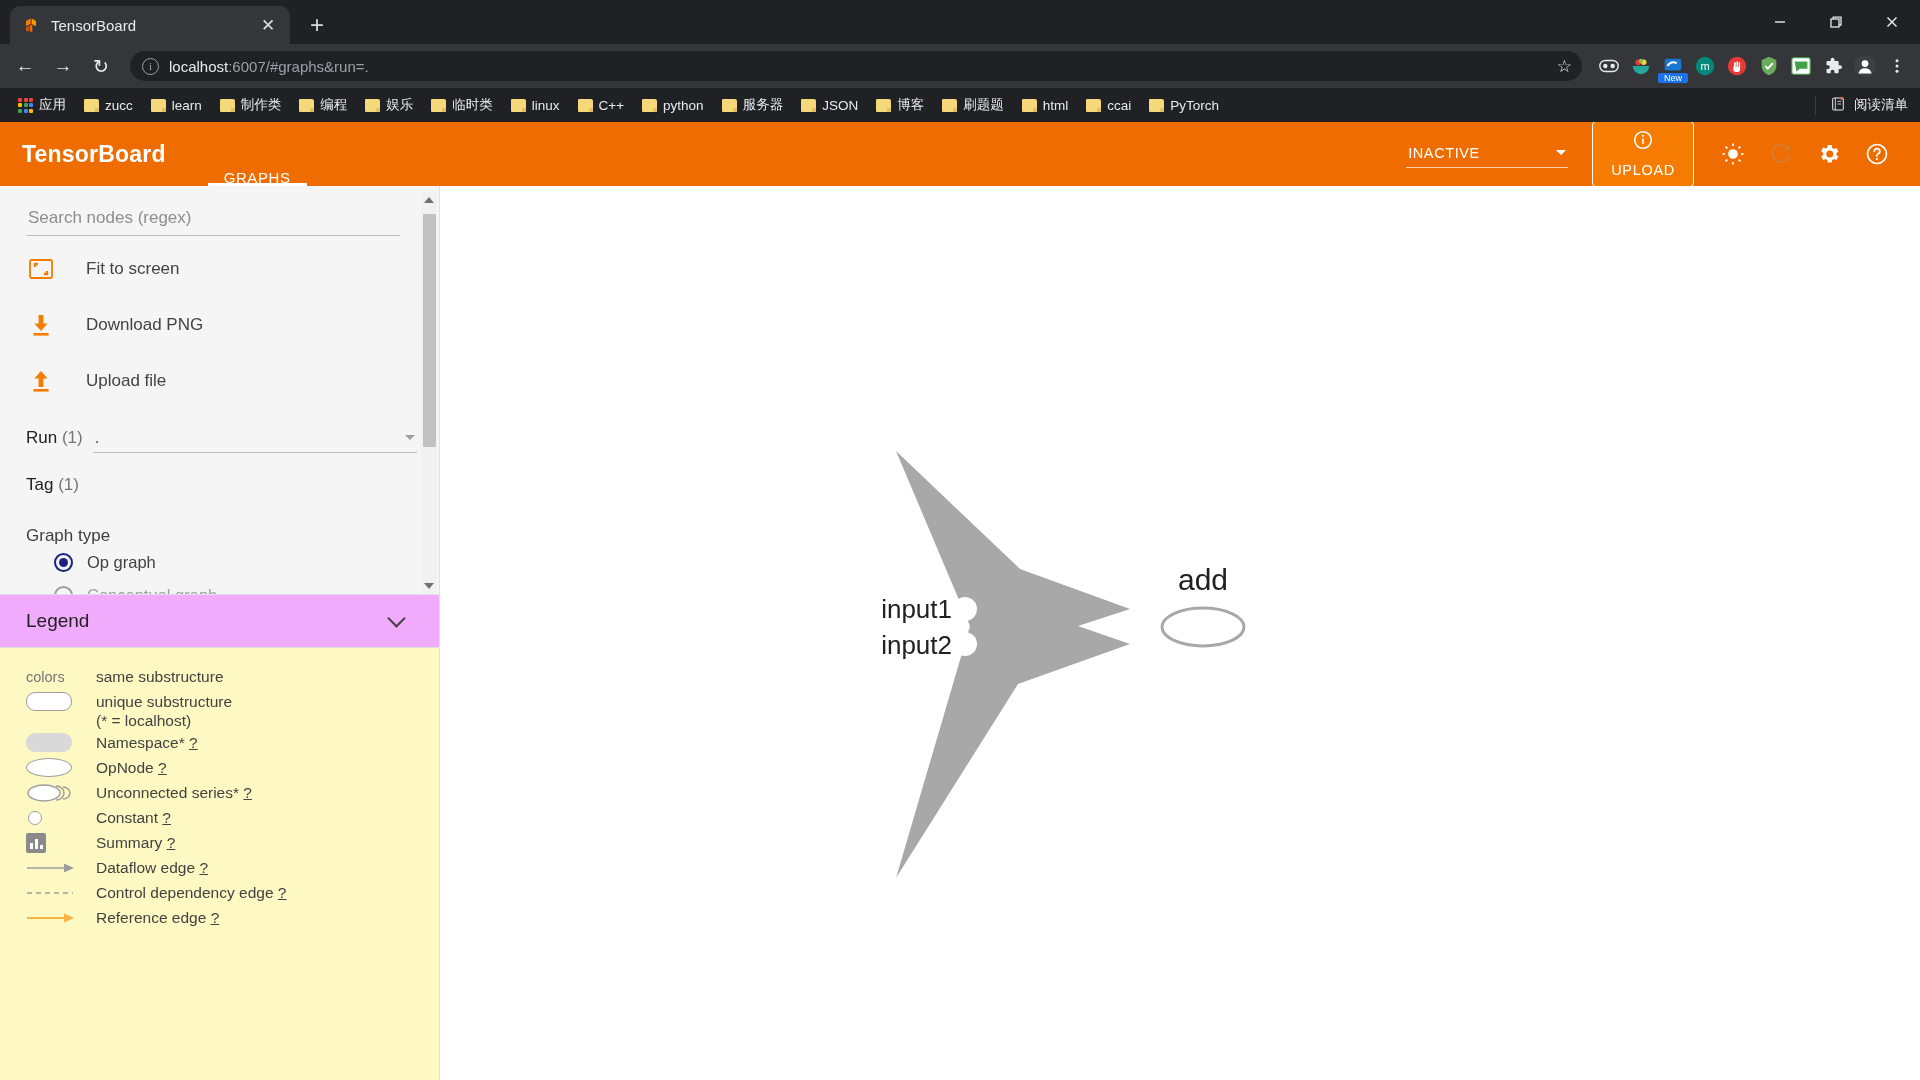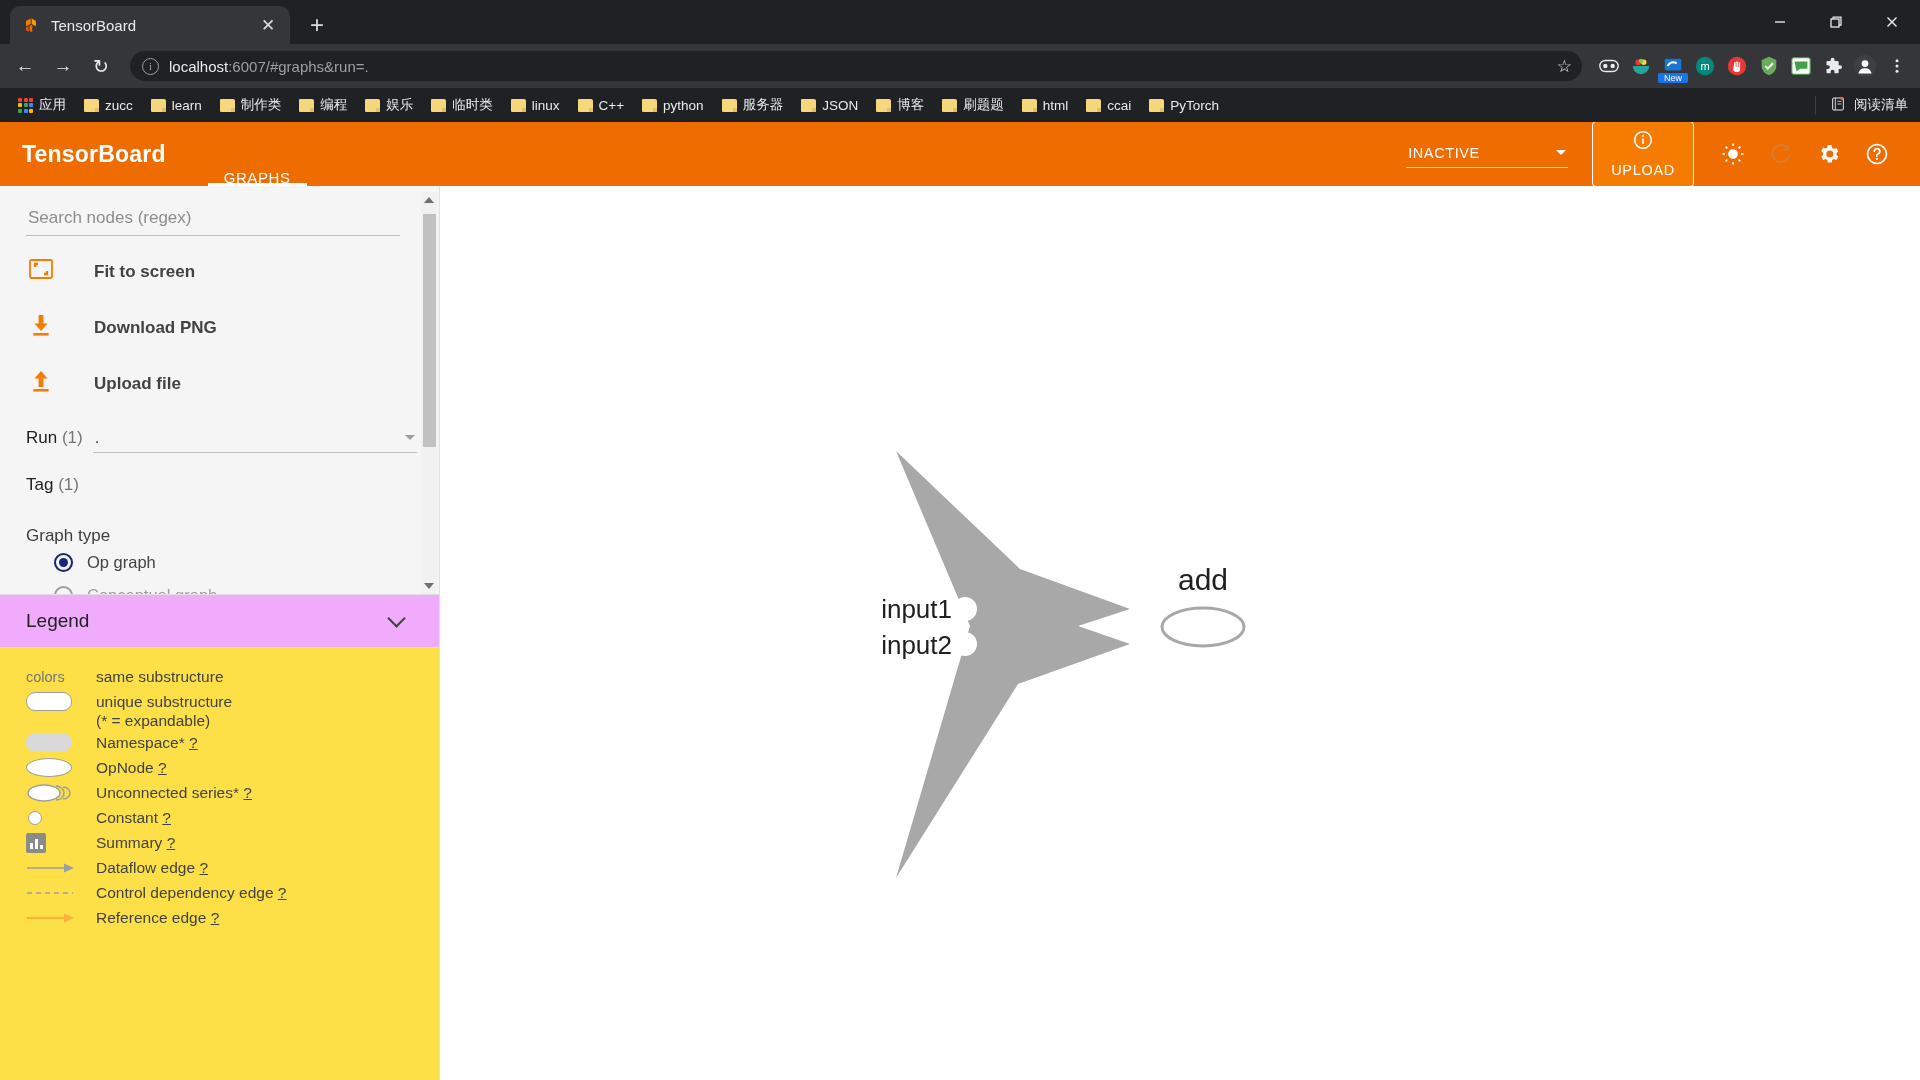--- a/index.html
+++ b/index.html
@@ -174,22 +174,22 @@
     position: relative; min-height: 0;
   }
   .search-box {
     border: none; border-bottom: 1px solid #bdbdbd;
     width: 374px; padding: 6px 2px 7px 2px; font-size: 17px;
     color: #1d4ed8; background: transparent; outline: none;
     font-family: "Liberation Sans", sans-serif; display: block;
   }
   .search-box::placeholder { color: #8d8d8d; }
   .tool-row {
-    display: flex; align-items: flex-end; gap: 38px;
-    padding: 10px 0; margin-top: 10px; cursor: pointer; font-weight: bold;
+    display: flex; align-items: center; gap: 30px;
+    padding: 10px 0; margin-top: 10px; cursor: pointer;
   }
   .tool-ico {
     width: 30px; flex: 0 0 30px; display: flex;
     align-items: center; justify-content: center; color: #f57c00;
   }
   .tool-label { font-size: 17px; color: #424242; }
 
   .field-row {
     display: flex; align-items: flex-end; gap: 10px;
     margin-top: 22px;
@@ -249,21 +249,21 @@
     height: 54px; display: flex; align-items: center;
     padding: 0 26px; cursor: pointer; background: #f0abfc; flex: 0 0 54px;
   }
   .legend-title { flex: 1; font-size: 19px; color: #212121; }
   .chev {
     width: 13px; height: 13px; border-right: 2.2px solid #424242;
     border-bottom: 2.2px solid #424242; transform: rotate(45deg);
     margin-right: 10px; margin-top: -6px;
   }
   .legend-body {
-    background: #fde047; padding: 16px 26px 24px 26px;
+    background: #fef9c3; padding: 16px 26px 24px 26px;
     flex: 1; overflow: hidden;
   }
   .legend-row {
     display: flex; align-items: center; gap: 18px;
     min-height: 25px; padding: 1px 0;
   }
   .legend-key {
     width: 52px; flex: 0 0 52px; display: flex;
     align-items: center; justify-content: flex-start; color: #757575;
     font-size: 14.5px;
@@ -655,21 +655,21 @@
           <div class="legend-row">
             <span class="legend-key">colors</span>
             <span class="legend-text">same substructure</span>
           </div>
           <div class="legend-row">
             <span class="legend-key">
                 <span class="lg-rrect"></span>
               </span>
             <span class="legend-text">unique substructure</span>
           </div>
-          <div class="legend-sub">(* = expandable)</div>
+          <div class="legend-sub">(* = localhost)</div>
           <div class="legend-row">
             <span class="legend-key">
                 <span class="lg-rrect filled"></span>
               </span>
             <span class="legend-text"><span>Namespace*</span> <u>?</u></span>
           </div>
           <div class="legend-row">
             <span class="legend-key">
                 <span class="lg-ellipse"></span>
               </span>

